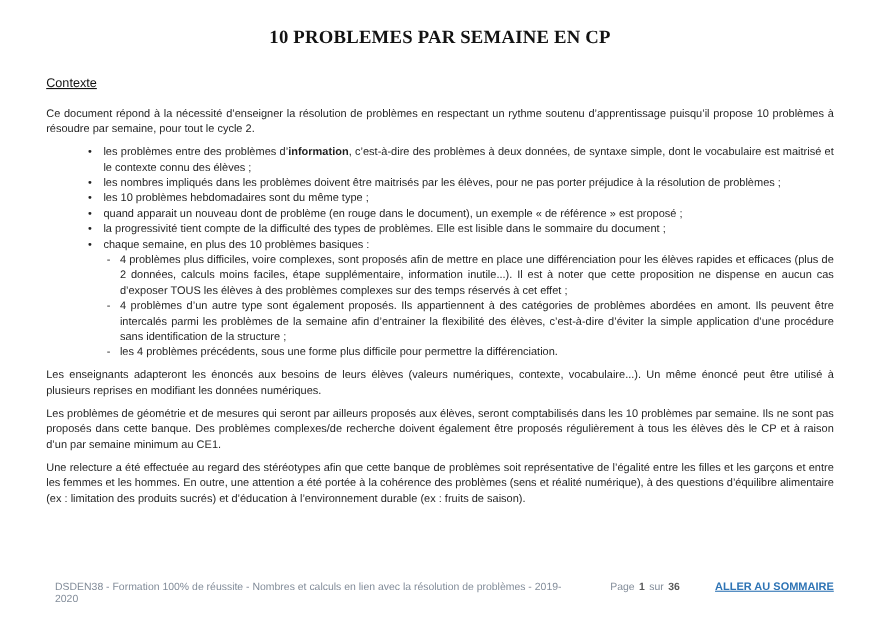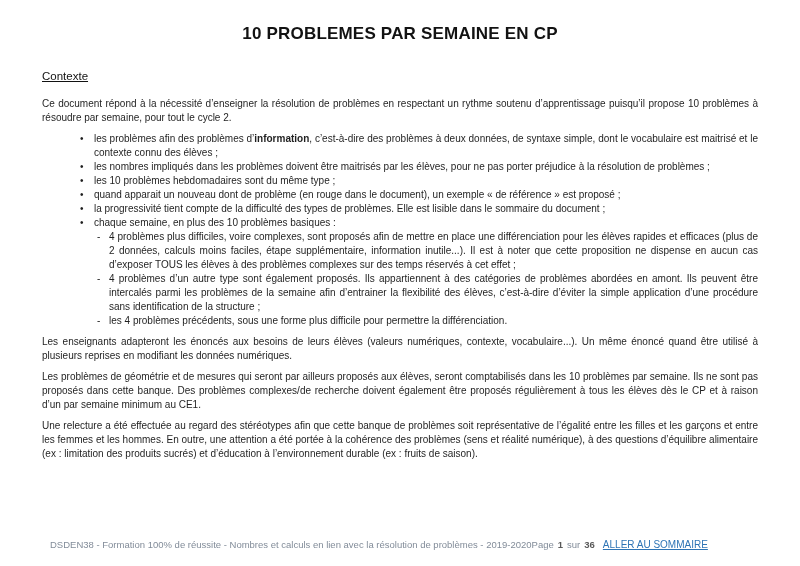--- a/index.html
+++ b/index.html
@@ -1,60 +1,60 @@
 <!DOCTYPE html>
 <html><head>
 <meta charset="utf-8">
 <style>
   html,body{margin:0;padding:0;}
   body{
     width:800px;height:566px;background:#ffffff;
     font-family:"Liberation Sans",sans-serif;color:#1f1f1f;overflow:hidden;
   }
   .page{box-sizing:border-box;width:800px;height:566px;position:relative;padding:20px 42px 0 42px;background:#fff;}
-  .title{font-size:17px;font-weight:bold;text-align:center;margin:4px 0 26px 0;color:#121212;letter-spacing:.2px;}
+  .title{font-size:17px;font-weight:bold;text-align:center;margin:4px 0 26px 0;color:#121212;letter-spacing:.2px;font-family:Liberation Serif, serif;}
   .heading{font-size:11.5px;font-weight:normal;text-decoration:underline;margin:0 0 15px 0;color:#121212;}
   .para{font-size:10px;line-height:14px;text-align:justify;margin:0 0 7px 0;}
   .list{list-style:none;margin:0 0 7px 0;padding:0 0 0 38px;font-size:10px;line-height:14px;}
   .list li{margin:0;}
   .li-row{display:flex;}
   .marker{flex:0 0 14px;}
   .btext{flex:1;text-align:justify;}
   .subs{list-style:none;margin:0;padding:0 0 0 17px;}
   .sub-row{display:flex;}
   .sub-marker{flex:0 0 12px;}
   .footer{
     position:absolute;left:42px;right:42px;bottom:16px;
-    display:flex;align-items:baseline;
-    font-size:9.5px;color:#828C99;
+    display:flex;justify-content:space-between;align-items:baseline;
+    font-size:9.5px;color:#828C99;gap:44px;
   }
   .footer-left{flex:0 1 auto;padding-left:8px;}
   .footer-right{display:flex;gap:4px;align-items:baseline;white-space:nowrap;}
   .pgnum{color:#595959;font-weight:bold;}
-  .sommaire{color:#2E74B5;font-weight:normal;text-decoration:underline;margin-left:4px;font-size:10px;cursor:pointer;}
+  .sommaire{color:#2E74B5;font-weight:bold;text-decoration:underline;margin-left:28px;font-size:10px;cursor:pointer;}
 </style>
 </head>
 <body>
 
 <div class="page">
 
   <h1 class="title">10 PROBLEMES PAR SEMAINE EN CP</h1>
 
   <h2 class="heading">Contexte</h2>
 
   <p class="para">Ce document répond à la nécessité d’enseigner la résolution de problèmes en respectant un rythme soutenu d’apprentissage puisqu’il propose 10 problèmes à résoudre par semaine, pour tout le cycle 2.</p>
 
 
 
   <ul class="list">
 
     <li>
       <div class="li-row">
         <span class="marker">•</span>
-        <span class="btext"><span>les problèmes afin des problèmes d’</span><strong>information</strong><span>, c’est-à-dire des problèmes à deux données, de syntaxe simple, dont le vocabulaire est maitrisé et le contexte connu des élèves ;</span></span>
+        <span class="btext"><span>les problèmes entre des problèmes d’</span><strong>information</strong><span>, c’est-à-dire des problèmes à deux données, de syntaxe simple, dont le vocabulaire est maitrisé et le contexte connu des élèves ;</span></span>
       </div>
     </li>
 
     <li>
       <div class="li-row">
         <span class="marker">•</span>
         <span class="btext">les nombres impliqués dans les problèmes doivent être maitrisés par les élèves, pour ne pas porter préjudice à la résolution de problèmes ;</span>
       </div>
     </li>
 
@@ -101,21 +101,21 @@
           <div class="sub-row">
             <span class="sub-marker">-</span>
             <span class="btext">les 4 problèmes précédents, sous une forme plus difficile pour permettre la différenciation.</span>
           </div>
         </li>
       </ul>
     </li>
 
   </ul>
 
-  <p class="para">Les enseignants adapteront les énoncés aux besoins de leurs élèves (valeurs numériques, contexte, vocabulaire...). Un même énoncé quand être utilisé à plusieurs reprises en modifiant les données numériques.</p>
+  <p class="para">Les enseignants adapteront les énoncés aux besoins de leurs élèves (valeurs numériques, contexte, vocabulaire...). Un même énoncé peut être utilisé à plusieurs reprises en modifiant les données numériques.</p>
 
   <p class="para">Les problèmes de géométrie et de mesures qui seront par ailleurs proposés aux élèves, seront comptabilisés dans les 10 problèmes par semaine. Ils ne sont pas proposés dans cette banque. Des problèmes complexes/de recherche doivent également être proposés régulièrement à tous les élèves dès le CP et à raison d’un par semaine minimum au CE1.</p>
 
   <p class="para">Une relecture a été effectuée au regard des stéréotypes afin que cette banque de problèmes soit représentative de l’égalité entre les filles et les garçons et entre les femmes et les hommes. En outre, une attention a été portée à la cohérence des problèmes (sens et réalité numérique), à des questions d’équilibre alimentaire (ex : limitation des produits sucrés) et d’éducation à l’environnement durable (ex : fruits de saison).</p>
 
   <div class="footer">
     <span class="footer-left">DSDEN38 - Formation 100% de réussite - Nombres et calculs en lien avec la résolution de problèmes - 2019-2020</span>
     <span class="footer-right">
       <span>Page</span>
       <span class="pgnum">1</span>

